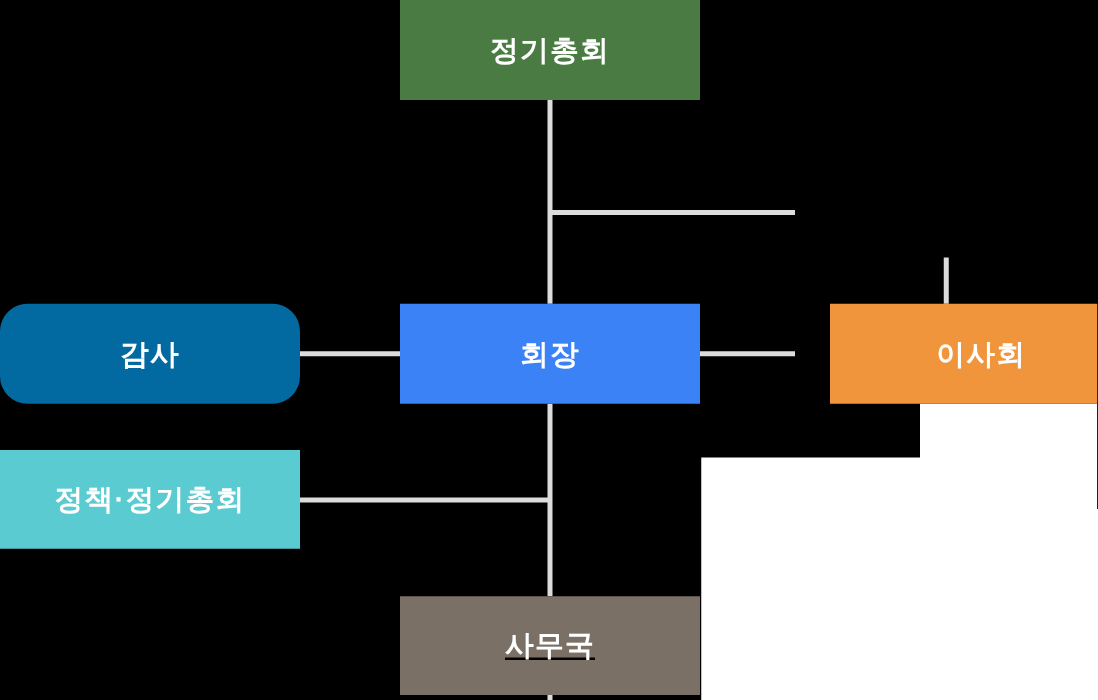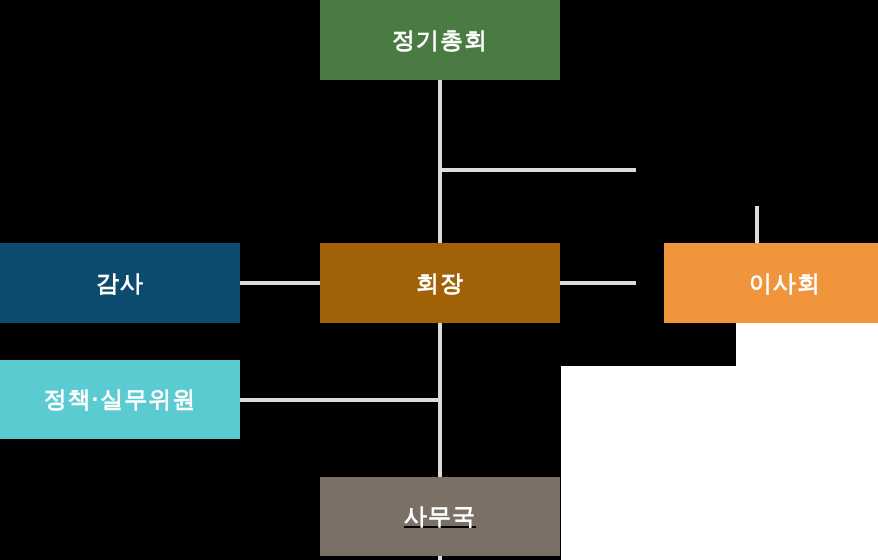--- a/index.html
+++ b/index.html
@@ -72,33 +72,33 @@
   <div class="conn c-h3" style="background: rgb(220, 220, 220);"></div>
   <div class="conn c-v3" style="background: rgb(220, 220, 220);"></div>
   <div class="conn c-h4" style="background: rgb(220, 220, 220);"></div>
   <div class="conn c-v4" style="background: rgb(220, 220, 220);"></div>
 
   <div class="node n-general" style="background: rgb(74, 123, 66);">
     <span class="label">정기총회</span>
   </div>
 
 
-  <div class="node n-auditor" style="background: #0c4a6e;">
+  <div class="node n-auditor" style="background: #0369a1; border-radius: 22px;">
     <span class="label">감사</span>
   </div>
 
-  <div class="node n-president" style="background: #a16207;">
+  <div class="node n-president" style="background: #3b82f6;">
     <span class="label">회장</span>
   </div>
 
   <div class="node n-board" style="background: rgb(240, 149, 59);">
     <span class="label">이사회</span>
   </div>
 
   <div class="node n-policy" style="background: rgb(90, 203, 209);">
-    <span class="label">정책·실무위원</span>
+    <span class="label">정책·정기총회</span>
   </div>
 
   <div class="node n-secretariat" style="background: rgb(122, 112, 101); text-decoration: underline;">
     <span class="label">사무국</span>
   </div>
 
 </div>
 
 </body></html>

